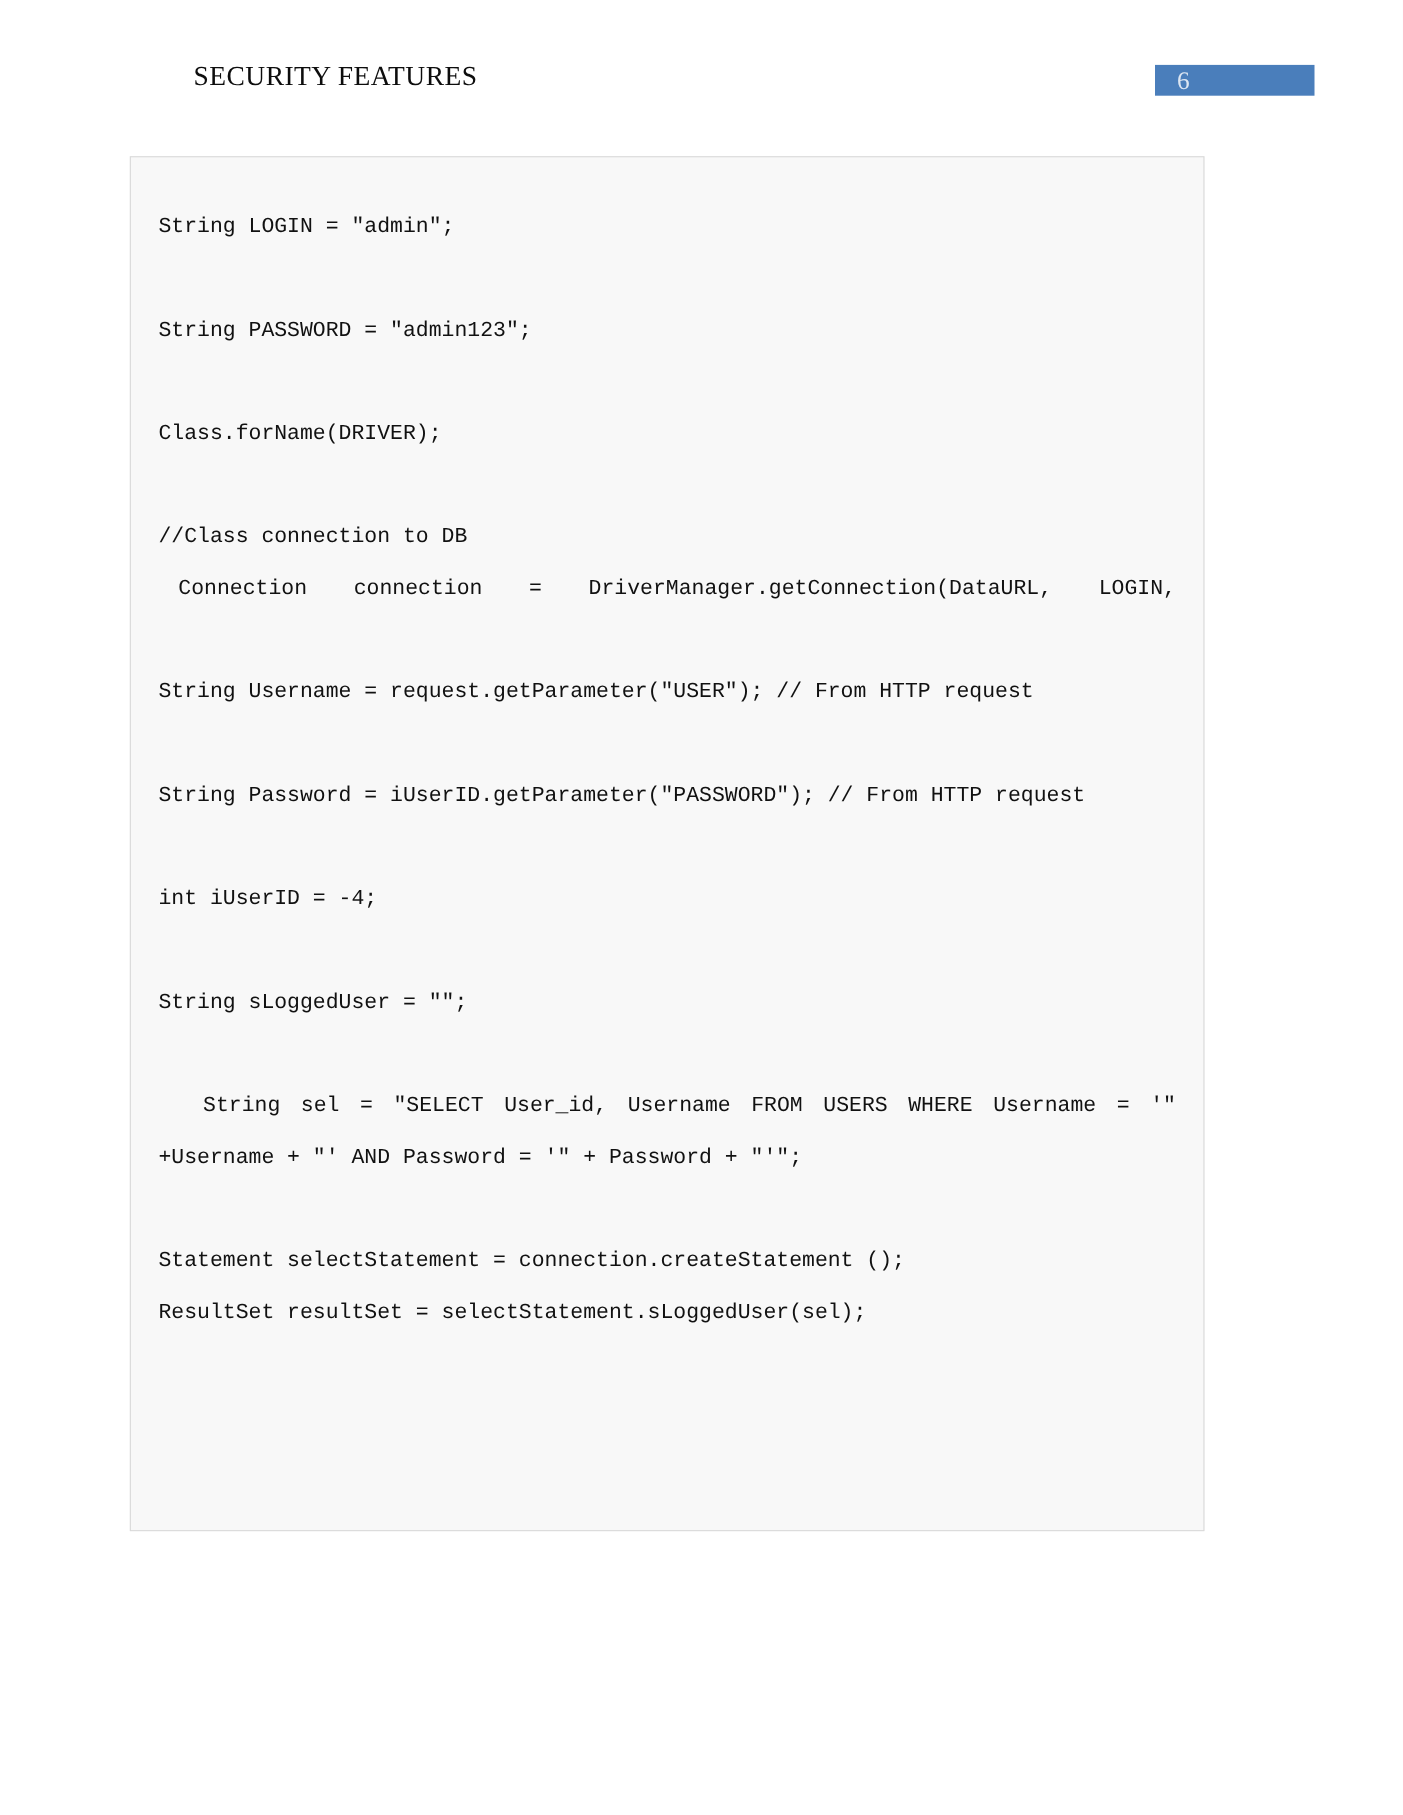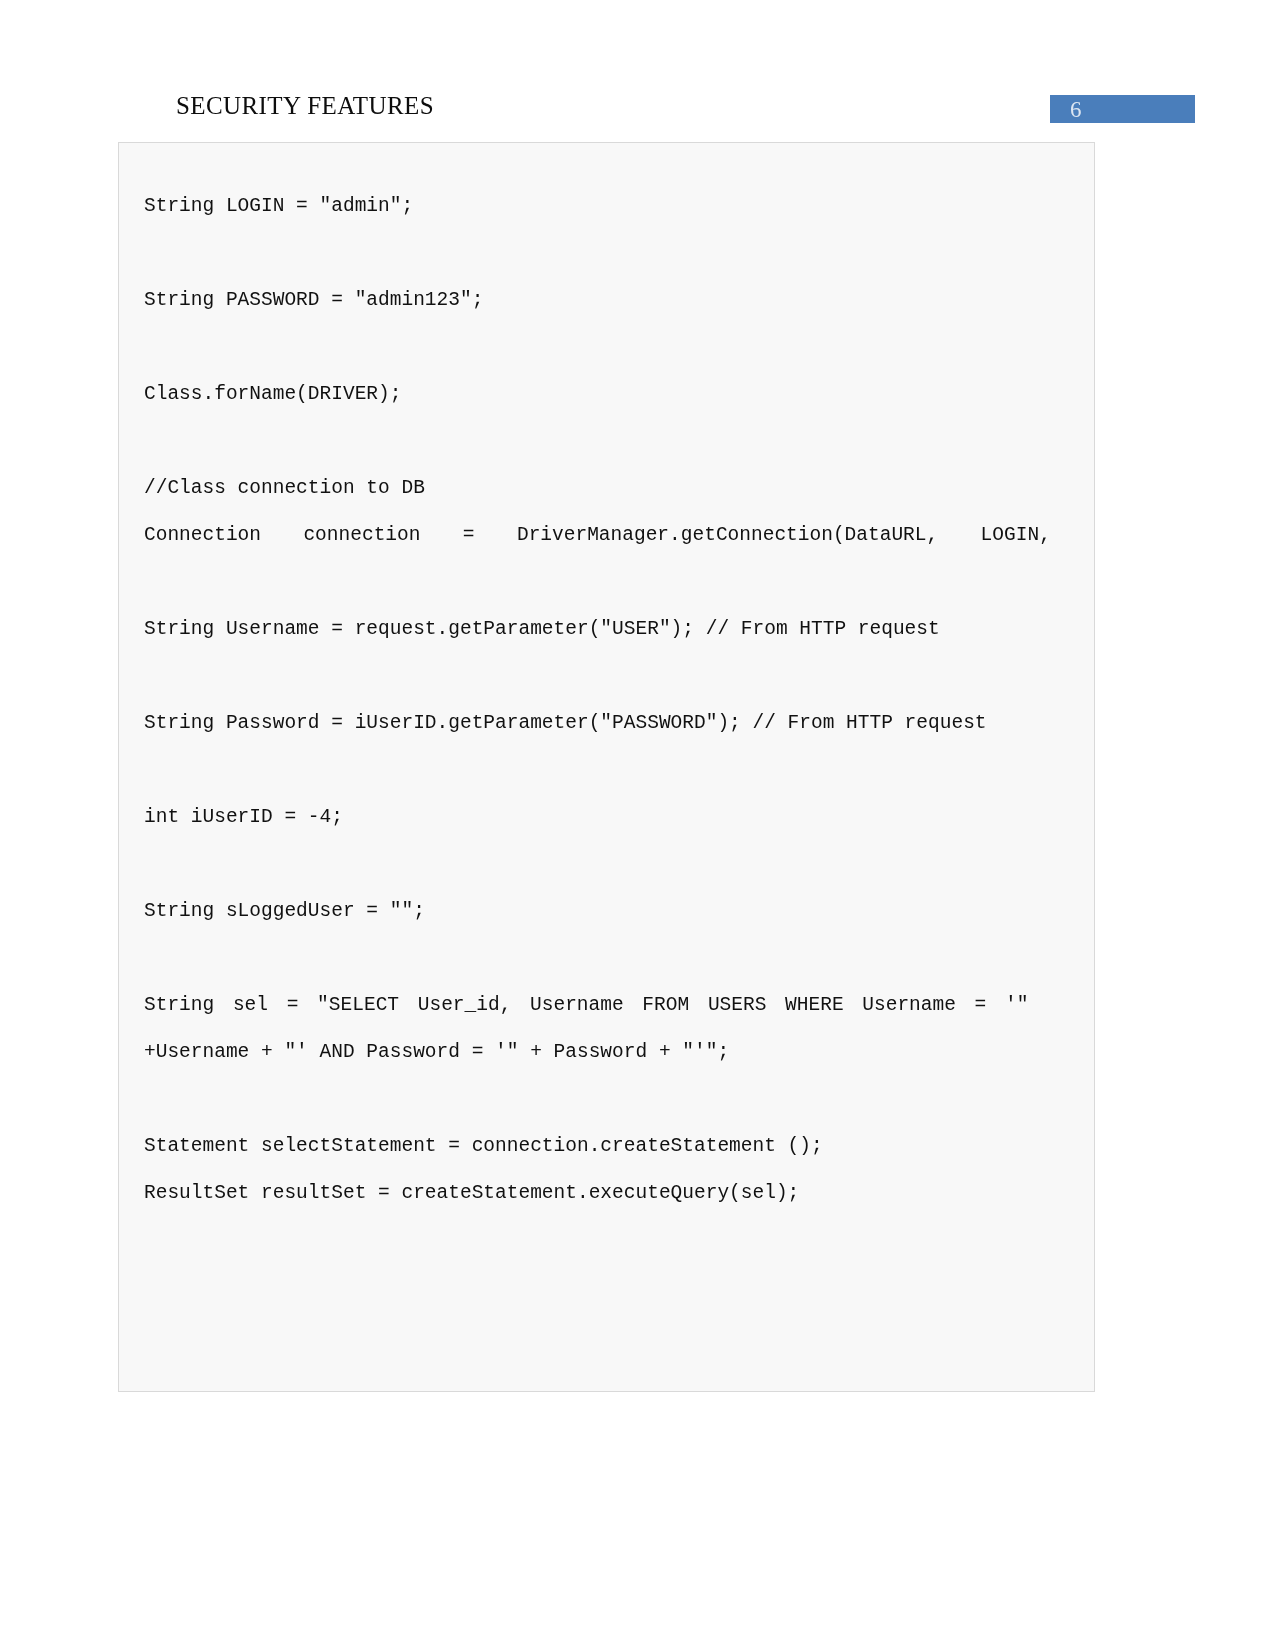--- a/index.html
+++ b/index.html
@@ -15,21 +15,20 @@
     -webkit-font-smoothing: antialiased;
   }
 
   
   .page-header {
     position: absolute;
     left: 0;
     top: 0;
     width: 1275px;
     height: 120px;
-    margin-top: 36px;
   }
   .header-title {
     position: absolute;
     left: 176px;
     top: 56px;
     font-family: "Liberation Serif", serif;
     font-size: 25px;
     letter-spacing: 0.4px;
     color: #0d0d0d;
     white-space: nowrap;
@@ -80,20 +79,21 @@
     white-space: pre;
     letter-spacing: 0px;
   }
   
   .code-gap {
     height: 47px;
   }
   
   .code-line.justified {
     white-space: pre;
+    text-align: right;
   }
   .code-line.j-connection {
     letter-spacing: 0px;
     word-spacing: 9.5px;
   }
   .code-line.j-select {
     word-spacing: 7px;
   }
 </style>
 </head>
@@ -133,16 +133,16 @@
     <div class="code-gap"></div>
 
     <div class="code-line">String sLoggedUser = "";</div>
     <div class="code-gap"></div>
 
     <div class="code-line justified j-select">String sel = "SELECT User_id, Username FROM USERS WHERE Username = '"</div>
     <div class="code-line">+Username + "' AND Password = '" + Password + "'";</div>
     <div class="code-gap"></div>
 
     <div class="code-line">Statement selectStatement = connection.createStatement ();</div>
-    <div class="code-line">ResultSet resultSet = createStatement.executeQuery(sel);</div>
+    <div class="code-line">ResultSet resultSet = selectStatement.sLoggedUser(sel);</div>
 
   </div>
 </div>
 
 </body></html>

